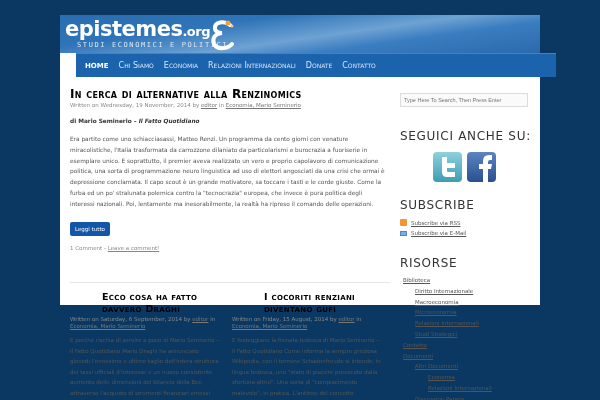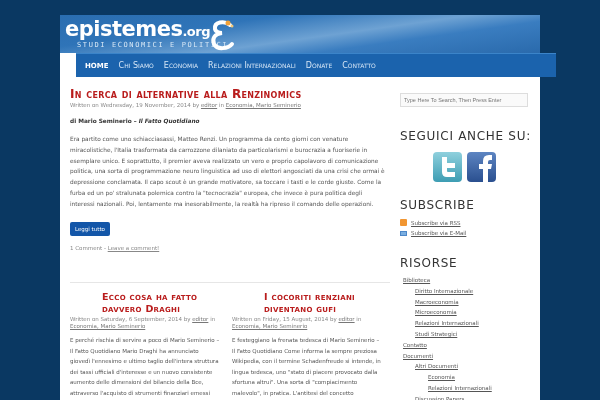--- a/index.html
+++ b/index.html
@@ -1,38 +1,38 @@
 <!DOCTYPE html>
 <html><head>
 <meta charset="utf-8">
 <style>
   * { box-sizing: border-box; margin: 0; padding: 0; }
   html, body { width: 600px; height: 400px; overflow: hidden; }
   body { background: #0a3862; font-family: "DejaVu Sans", sans-serif; position: relative; }
 
-  .page { position: absolute; left: 60px; top: 15px; width: 480px; height: 385px; background: #fff; }
+  .page { position: absolute; left: 60px; top: 15px; width: 480px; height: 290px; background: #fff; }
 
   .header {
     position: absolute; left: 0; top: 0; width: 480px; height: 38px;
     background: linear-gradient(172deg, #2a6db0 0%, #2f74b8 30%, #6ea2d3 55%, #3a7dc0 70%, #2a6aac 100%);
     overflow: hidden;
   }
   .logo { position: absolute; left: 5px; top: 2px; }
   .logo-main { color: #fff; font-family: "DejaVu Sans", sans-serif; font-weight: bold; font-size: 21px; letter-spacing: -0.5px; line-height: 24px; }
   .logo-tld { font-size: 13px; }
   .logo-sub { color: #d8e8f6; font-size: 7px; letter-spacing: 1.6px; margin-left: 12px; margin-top: -3px; font-family: "DejaVu Sans Mono", monospace; }
   .logo-mark { position: absolute; left: 150px; top: 2px; }
 
   .nav { position: absolute; left: 16px; top: 38px; width: 480px; height: 24px; background: #1b63ad; border-top: 1px solid #3b84c9; display: flex; align-items: center; padding-left: 4px; }
   .nav-item { color: #d6e6f6; font-size: 7px; font-variant: small-caps; font-size: 8px; padding: 0 5px; white-space: nowrap; cursor: pointer; }
   .nav-item.active { color: #fff; font-weight: bold; font-size: 7px; font-variant: normal; }
 
   .content { position: absolute; left: 0; top: 62px; width: 330px; height: 323px; overflow: hidden; }
   .post-main { position: absolute; left: 10px; top: 10px; width: 318px; }
-  .post-title { color: #b91c1c; font-size: 12px; font-variant: small-caps; letter-spacing: 0.3px; line-height: 14px; }
+  .post-title { color: #000000; font-size: 12px; font-variant: small-caps; letter-spacing: 0.3px; line-height: 14px; }
   .post-meta { color: #888; font-size: 5.5px; margin-top: 1px; }
   .post-meta a { color: #777; text-decoration: underline; }
   .byline { color: #333; font-size: 5.8px; font-weight: bold; margin-top: 10px; }
   .byline i { font-style: italic; }
   .excerpt { color: #555; font-size: 5.8px; line-height: 10.8px; margin-top: 10px; }
   .btn { display: inline-block; background: #1356a8; color: #fff; font-size: 5.5px; padding: 4px 5px; border-radius: 2px; margin-top: 12px; cursor: pointer; }
   .comments { color: #888; font-size: 5.5px; margin-top: 9px; }
   .comments a { color: #888; text-decoration: underline; }
   .divider { position: absolute; left: 10px; width: 320px; height: 1px; background: #e6e6e6; }
 

